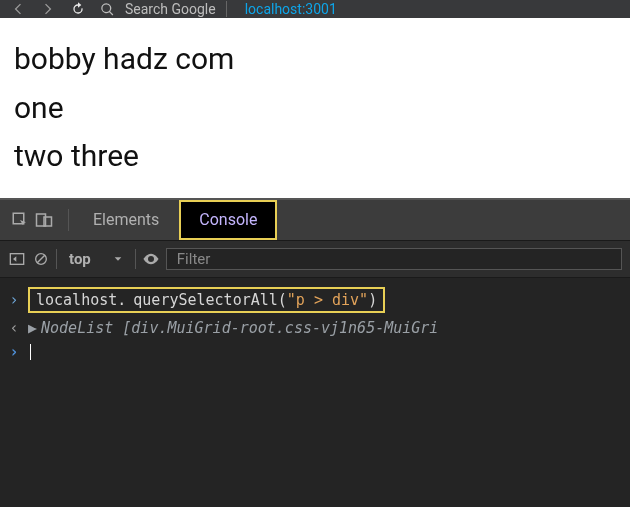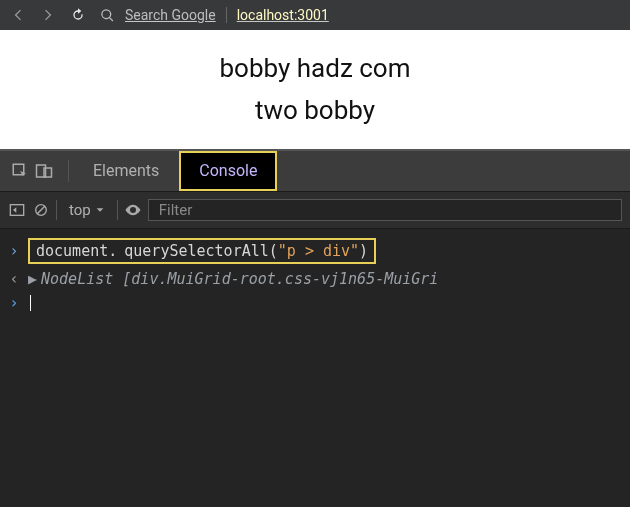--- a/index.html
+++ b/index.html
@@ -9,27 +9,26 @@
     height: 507px;
     overflow: hidden;
     background: #fff;
     display: flex;
     flex-direction: column;
   }
 
   
   .toolbar {
     background: #38393b;
-    height: 30px;
+    height: 18px;
     display: flex;
     align-items: center;
     padding: 0 4px;
     gap: 2px;
     color: #c7c7c7;
-    text-decoration: underline;
   }
   .tb-btn {
     width: 28px;
     height: 28px;
     display: flex;
     align-items: center;
     justify-content: center;
     border-radius: 50%;
   }
   .tb-btn svg { width: 16px; height: 16px; fill: #9a9a9a; }
@@ -38,31 +37,30 @@
     flex: 1;
     display: flex;
     align-items: center;
     gap: 10px;
     color: #bdbdbd;
     font-size: 14px;
     padding-left: 6px;
   }
   .omnibox .search-ic { width: 15px; height: 15px; }
   .omnibox .divider { width: 1px; height: 16px; background: #666; }
-  .omnibox .url { color: #fef9c3; }
+  .omnibox .url { color: #0ea5e9; margin-left: 8px; }
 
   
   .page {
     background: #fff;
     padding: 16px 14px;
-    font-size: 26px;
+    font-size: 30px;
     line-height: 1.55;
     color: #111;
     flex: 0 0 auto;
-    text-align: center;
   }
   .page p { margin: 2px 0; }
 
   
   .devtools {
     flex: 1;
     display: flex;
     flex-direction: column;
     background: #242424;
     color: #ccc;
@@ -111,21 +109,21 @@
     align-items: center;
     padding: 0 8px;
     gap: 6px;
     border-top: 1px solid #1a1a1a;
     border-bottom: 1px solid #1a1a1a;
     font-size: 15px;
     color: #b0b0b0;
   }
   .dt-smic { width: 18px; height: 18px; display:flex; align-items:center; justify-content:center;}
   .dt-smsep { width:1px; height:20px; background:#555; }
-  .dt-ctx { display:flex; align-items:center; gap:4px; padding: 0 6px;}
+  .dt-ctx { display:flex; align-items:center; gap:22px; padding: 0 6px; font-weight: bold;}
   .dt-filter {
     flex:1;
     background:#242424;
     border:1px solid #555;
     height:22px;
     padding: 0 10px;
     color:#888;
     font-size:15px;
     display:flex;
     align-items:center;
@@ -201,21 +199,22 @@
         <path fill="#bdbdbd" d="M10 2a8 8 0 0 1 6.3 13l5 5-1.4 1.4-5-5A8 8 0 1 1 10 2zm0 2a6 6 0 1 0 0 12 6 6 0 0 0 0-12z"></path>
       </svg>
     <span>Search Google</span>
     <span class="divider"></span>
     <span class="url">localhost:3001</span>
   </div>
 </div>
 
 <div class="page">
   <p>bobby hadz com</p>
-  <p>two bobby</p>
+  <p>one</p>
+  <p>two three</p>
 </div>
 
 <div class="devtools">
 
   <div class="dt-tabbar">
     <div class="dt-icons">
       <div class="dt-ic">
         <svg width="18" height="18" viewBox="0 0 24 24">
           <rect x="3" y="3" width="14" height="14" fill="none" stroke="#aaa" stroke-width="2"></rect>
           <path d="M12 12l8 3-3 1-1 3z" fill="#aaa"></path>
@@ -265,21 +264,21 @@
     </div>
     <div class="dt-filter">
       <span>Filter</span>
     </div>
   </div>
 
   <div class="dt-console">
     <div class="dt-line">
       <span class="dt-chev">›</span>
       <span class="dt-input-hl dt-code">
-        <span class="fn">document</span><span class="dot">.</span><span class="method">querySelectorAll</span><span class="paren">(</span><span class="str">"p &gt; div"</span><span class="paren">)</span>
+        <span class="fn">localhost</span><span class="dot">.</span><span class="method">querySelectorAll</span><span class="paren">(</span><span class="str">"p &gt; div"</span><span class="paren">)</span>
       </span>
     </div>
     <div class="dt-line">
       <span class="dt-chev left">‹</span>
       <span class="dt-out">
         <span class="disc">▶</span><span class="cls">NodeList </span><span class="cls">[div.MuiGrid-root.css-vj1n65-MuiGri</span>
       </span>
     </div>
     <div class="dt-line">
       <span class="dt-chev" style="color:#4f8fd6;font-weight:bold">›</span>

